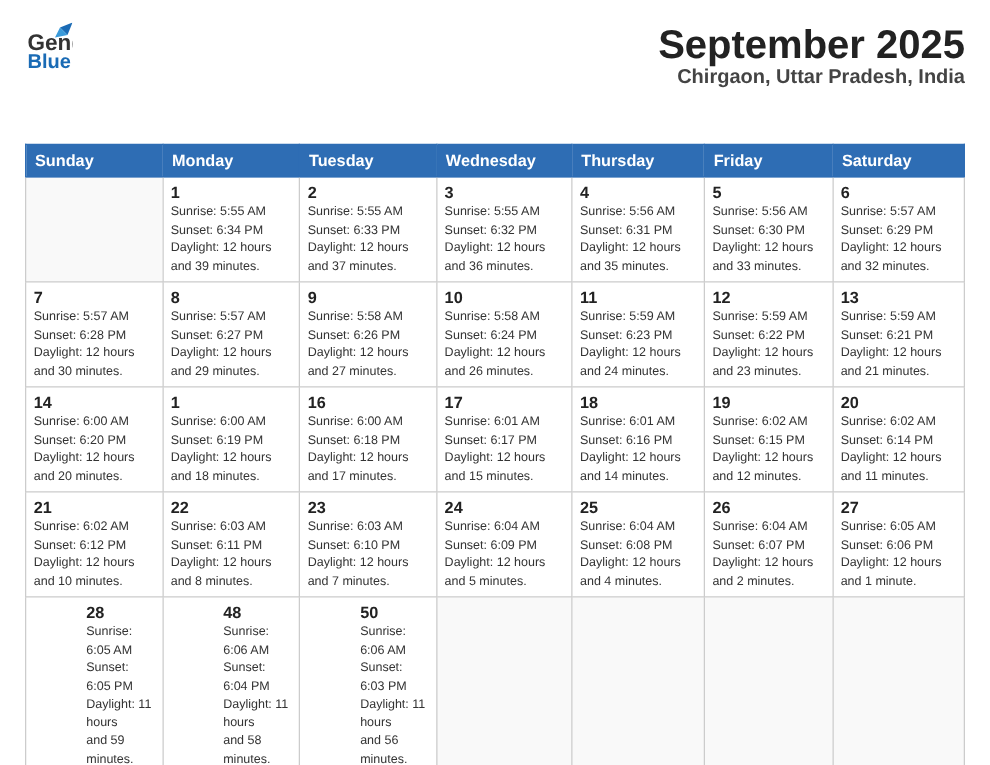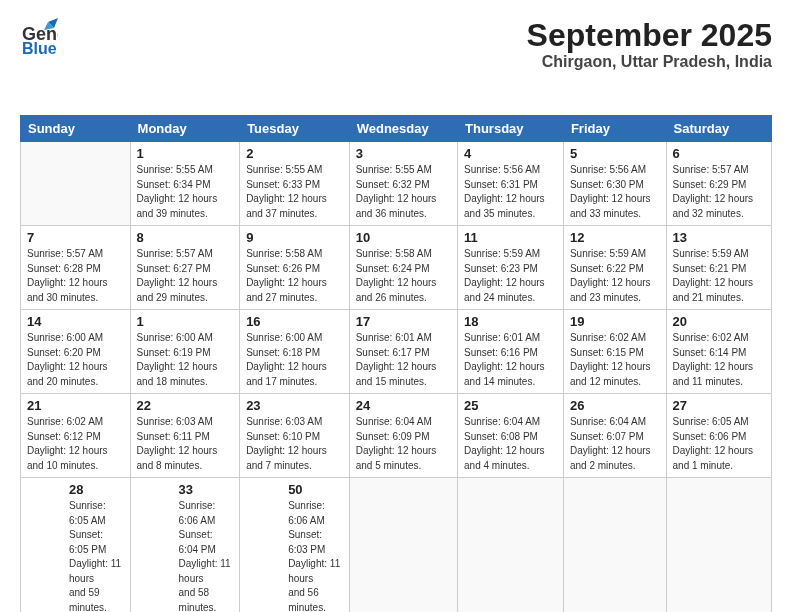--- a/index.html
+++ b/index.html
@@ -323,21 +323,21 @@
         </tr>
         <tr class="last-row">
           <td>
             <span class="day-num">28</span>
             <div class="day-info" style="white-space: pre-line;">Sunrise: 6:05 AM
 Sunset: 6:05 PM
 Daylight: 11 hours
 and 59 minutes.</div>
           </td>
           <td>
-            <span class="day-num">33</span>
+            <span class="day-num">48</span>
             <div class="day-info" style="white-space: pre-line;">Sunrise: 6:06 AM
 Sunset: 6:04 PM
 Daylight: 11 hours
 and 58 minutes.</div>
           </td>
           <td>
             <span class="day-num">50</span>
             <div class="day-info" style="white-space: pre-line;">Sunrise: 6:06 AM
 Sunset: 6:03 PM
 Daylight: 11 hours

